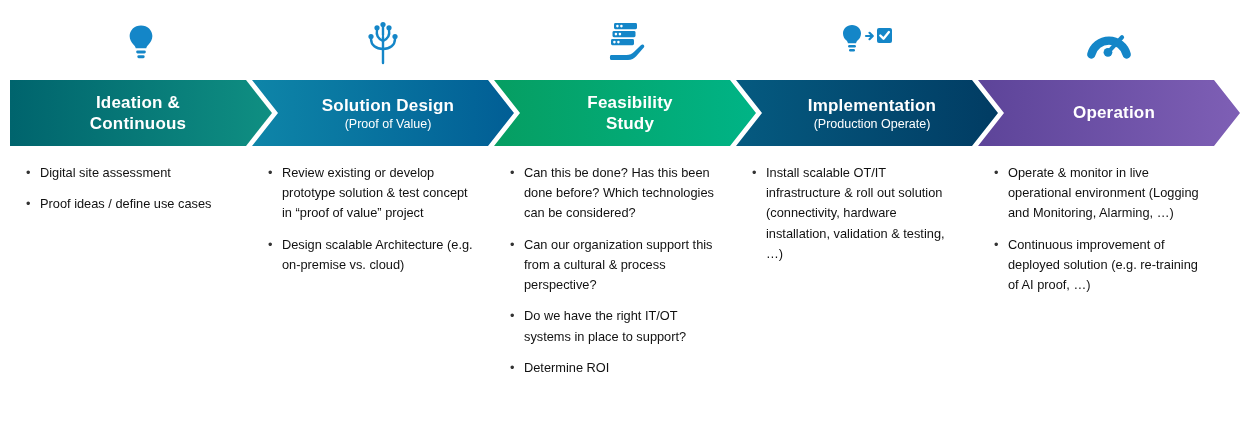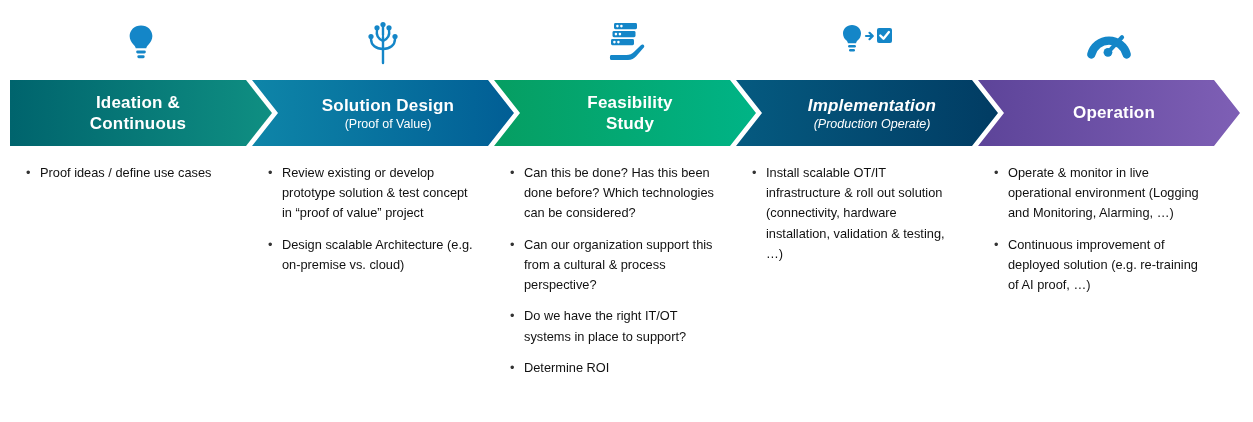--- a/index.html
+++ b/index.html
@@ -41,20 +41,21 @@
   </svg>
         </div>
     <div class="chevron" style="background: linear-gradient(90deg, rgb(0, 100, 109), rgb(15, 143, 130));">
       <div class="stage-title">
             <div>Ideation &amp;</div>
             <div>Continuous</div>
           </div>
 
     </div>
     <ul class="bullets">
+          <li>Digital site assessment</li>
           <li>Proof ideas / define use cases</li>
         </ul>
   </div>
 
   <div class="stage-col">
     <div class="icon-slot">
           <svg width="48" height="50" viewBox="0 0 48 48" xmlns="http://www.w3.org/2000/svg">
     <g stroke="#1486c8" stroke-width="2.4" fill="none" stroke-linecap="round">
       <path d="M24 44 V18"></path>
       <path d="M24 30 C17 30 12 26 12 20"></path>
@@ -127,21 +128,21 @@
       <rect x="9" y="26" width="6" height="2.5" rx="1.2"></rect>
     </g>
     <g stroke="#1486c8" stroke-width="2.2" fill="none" stroke-linecap="round" stroke-linejoin="round">
       <path d="M26 13 h6"></path>
       <path d="M29.5 9.8 L32.8 13 29.5 16.2"></path>
     </g>
     <rect x="37" y="5" width="15" height="15" rx="2" fill="#1486c8"></rect>
     <path d="M40.3 12.5 l3.2 3.2 5.4-6.6" stroke="#ffffff" stroke-width="2.4" fill="none" stroke-linecap="round" stroke-linejoin="round"></path>
   </svg>
         </div>
-    <div class="chevron" style="background: linear-gradient(90deg, rgb(5, 90, 128), rgb(1, 60, 99)); font-style: italic;">
+    <div class="chevron" style="background: linear-gradient(90deg, rgb(5, 90, 128), rgb(1, 60, 99));">
       <div class="stage-title">
             <div>Implementation</div>
           </div>
       <div class="stage-subtitle">(Production Operate)</div>
     </div>
     <ul class="bullets">
           <li>Install scalable OT/IT infrastructure &amp; roll out solution (connectivity, hardware installation, validation &amp; testing, …)</li>
         </ul>
   </div>
 

